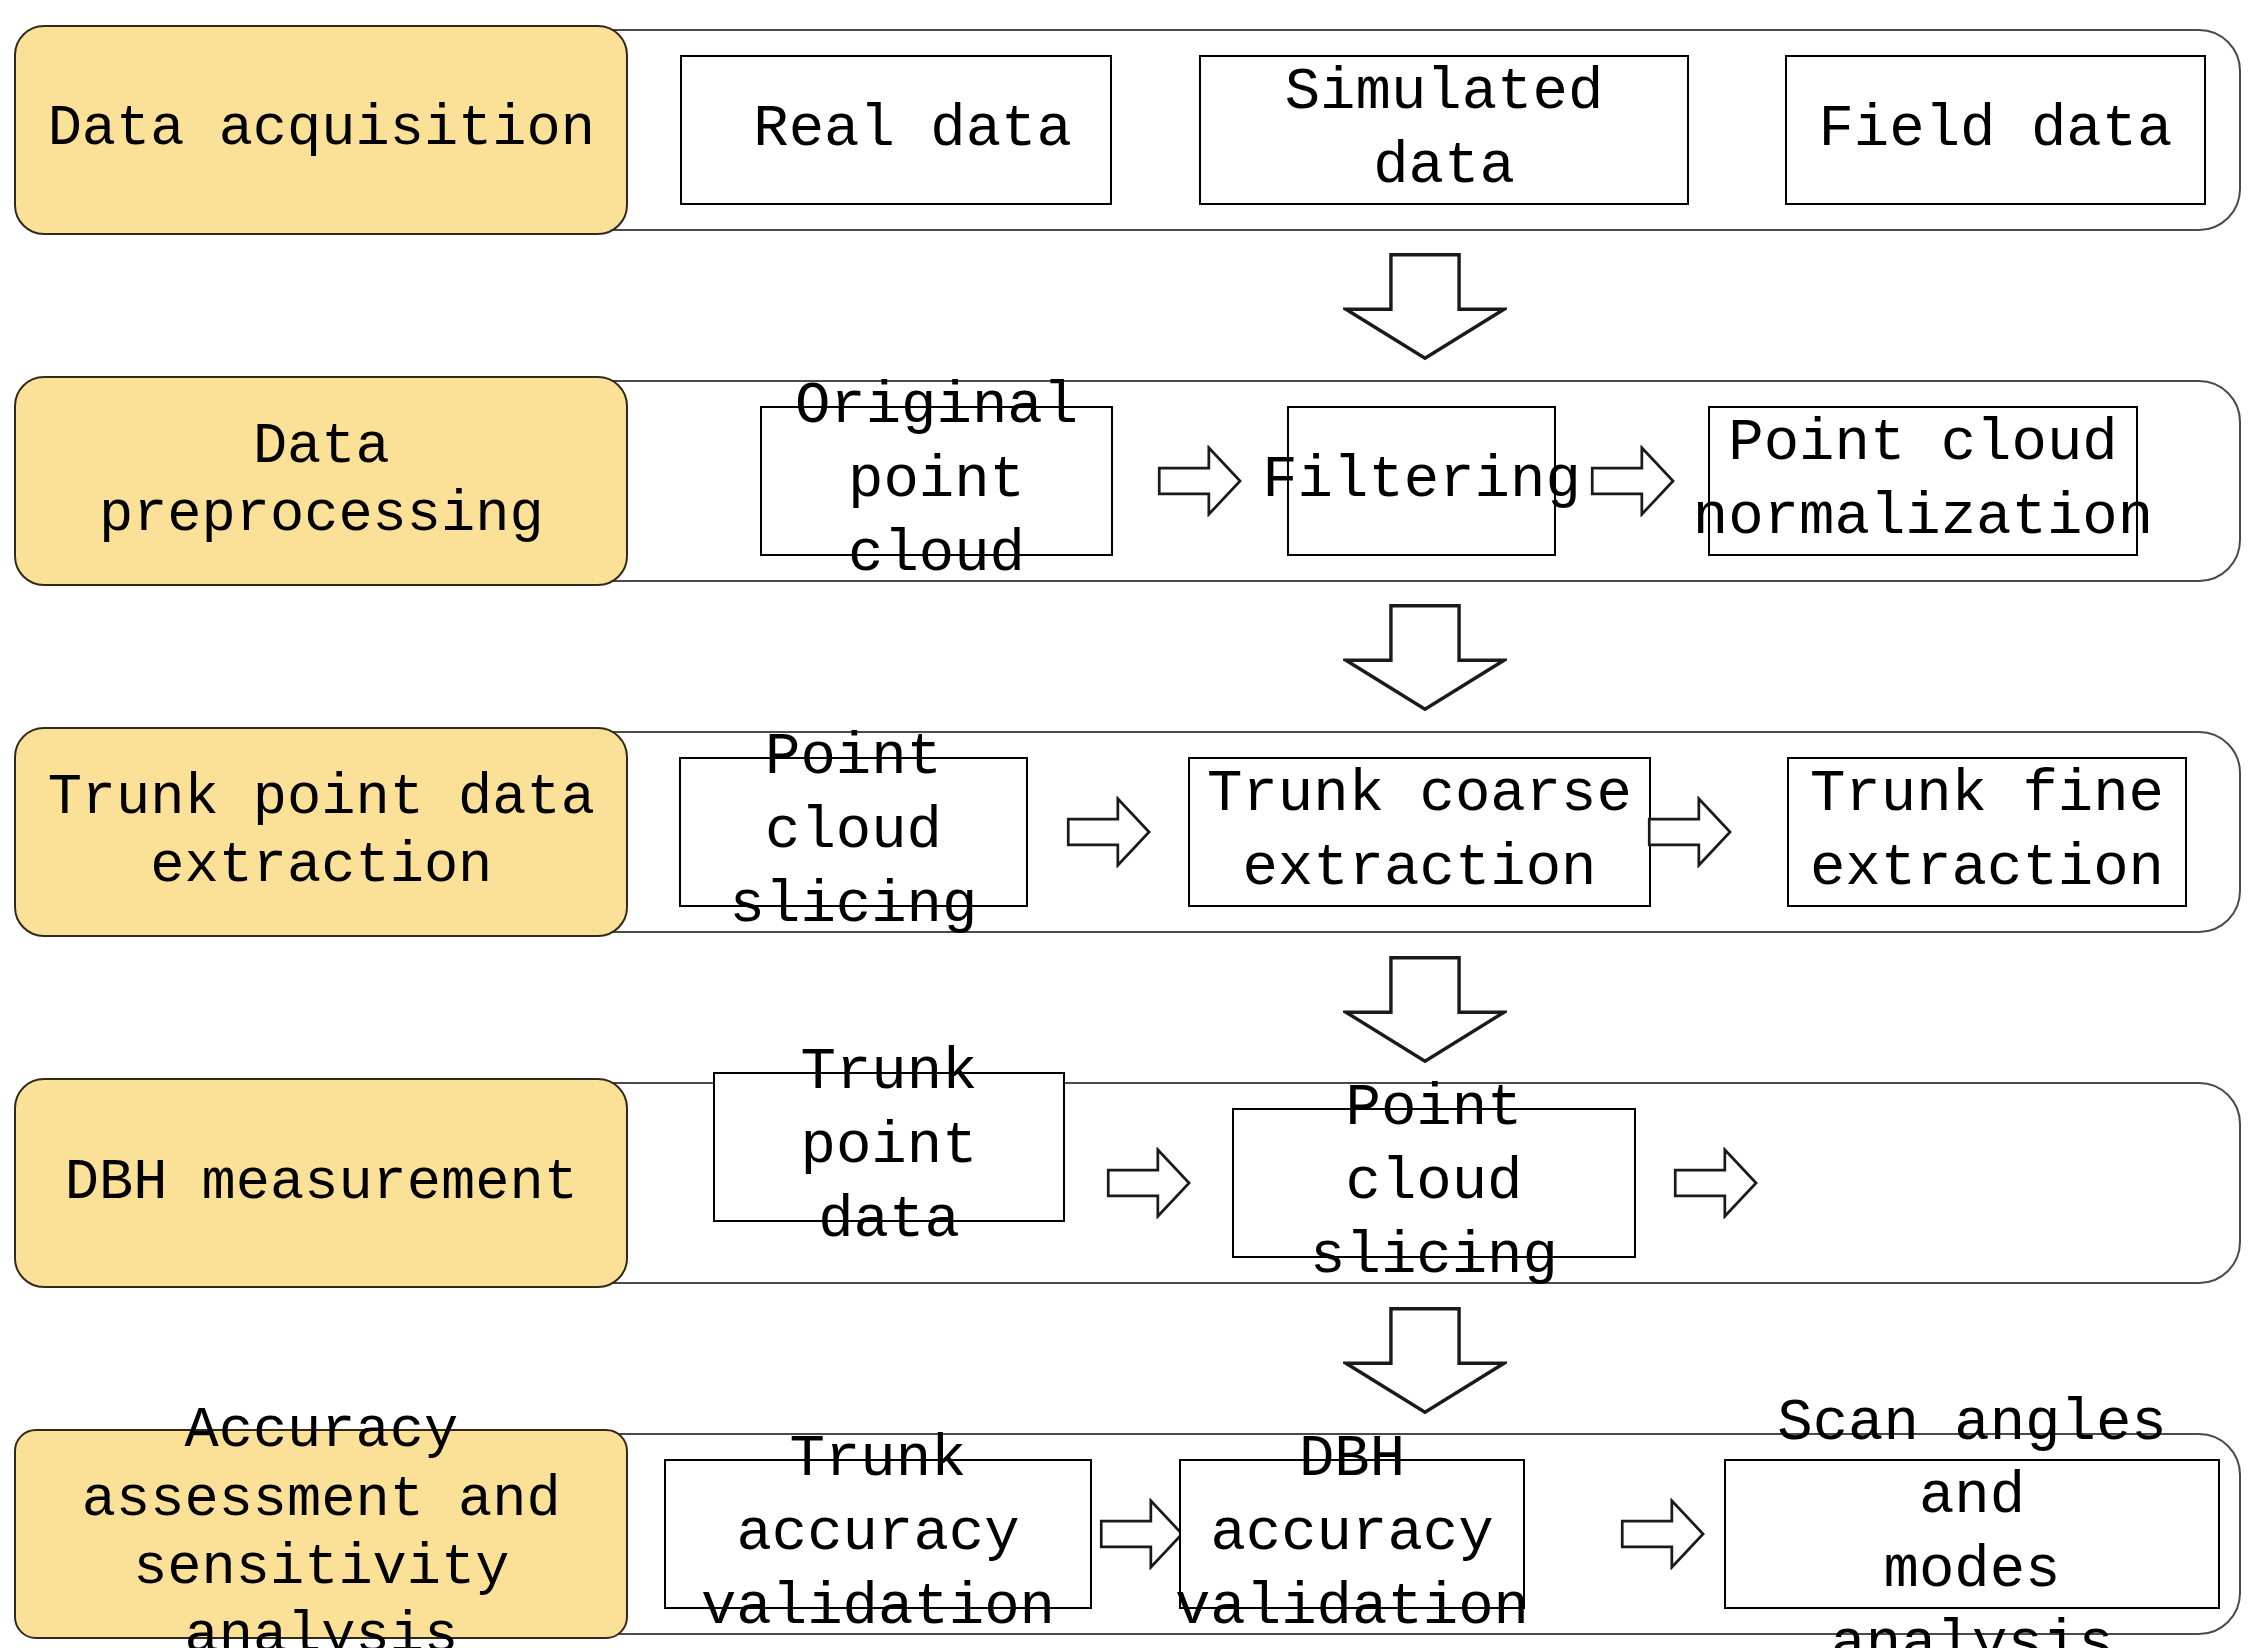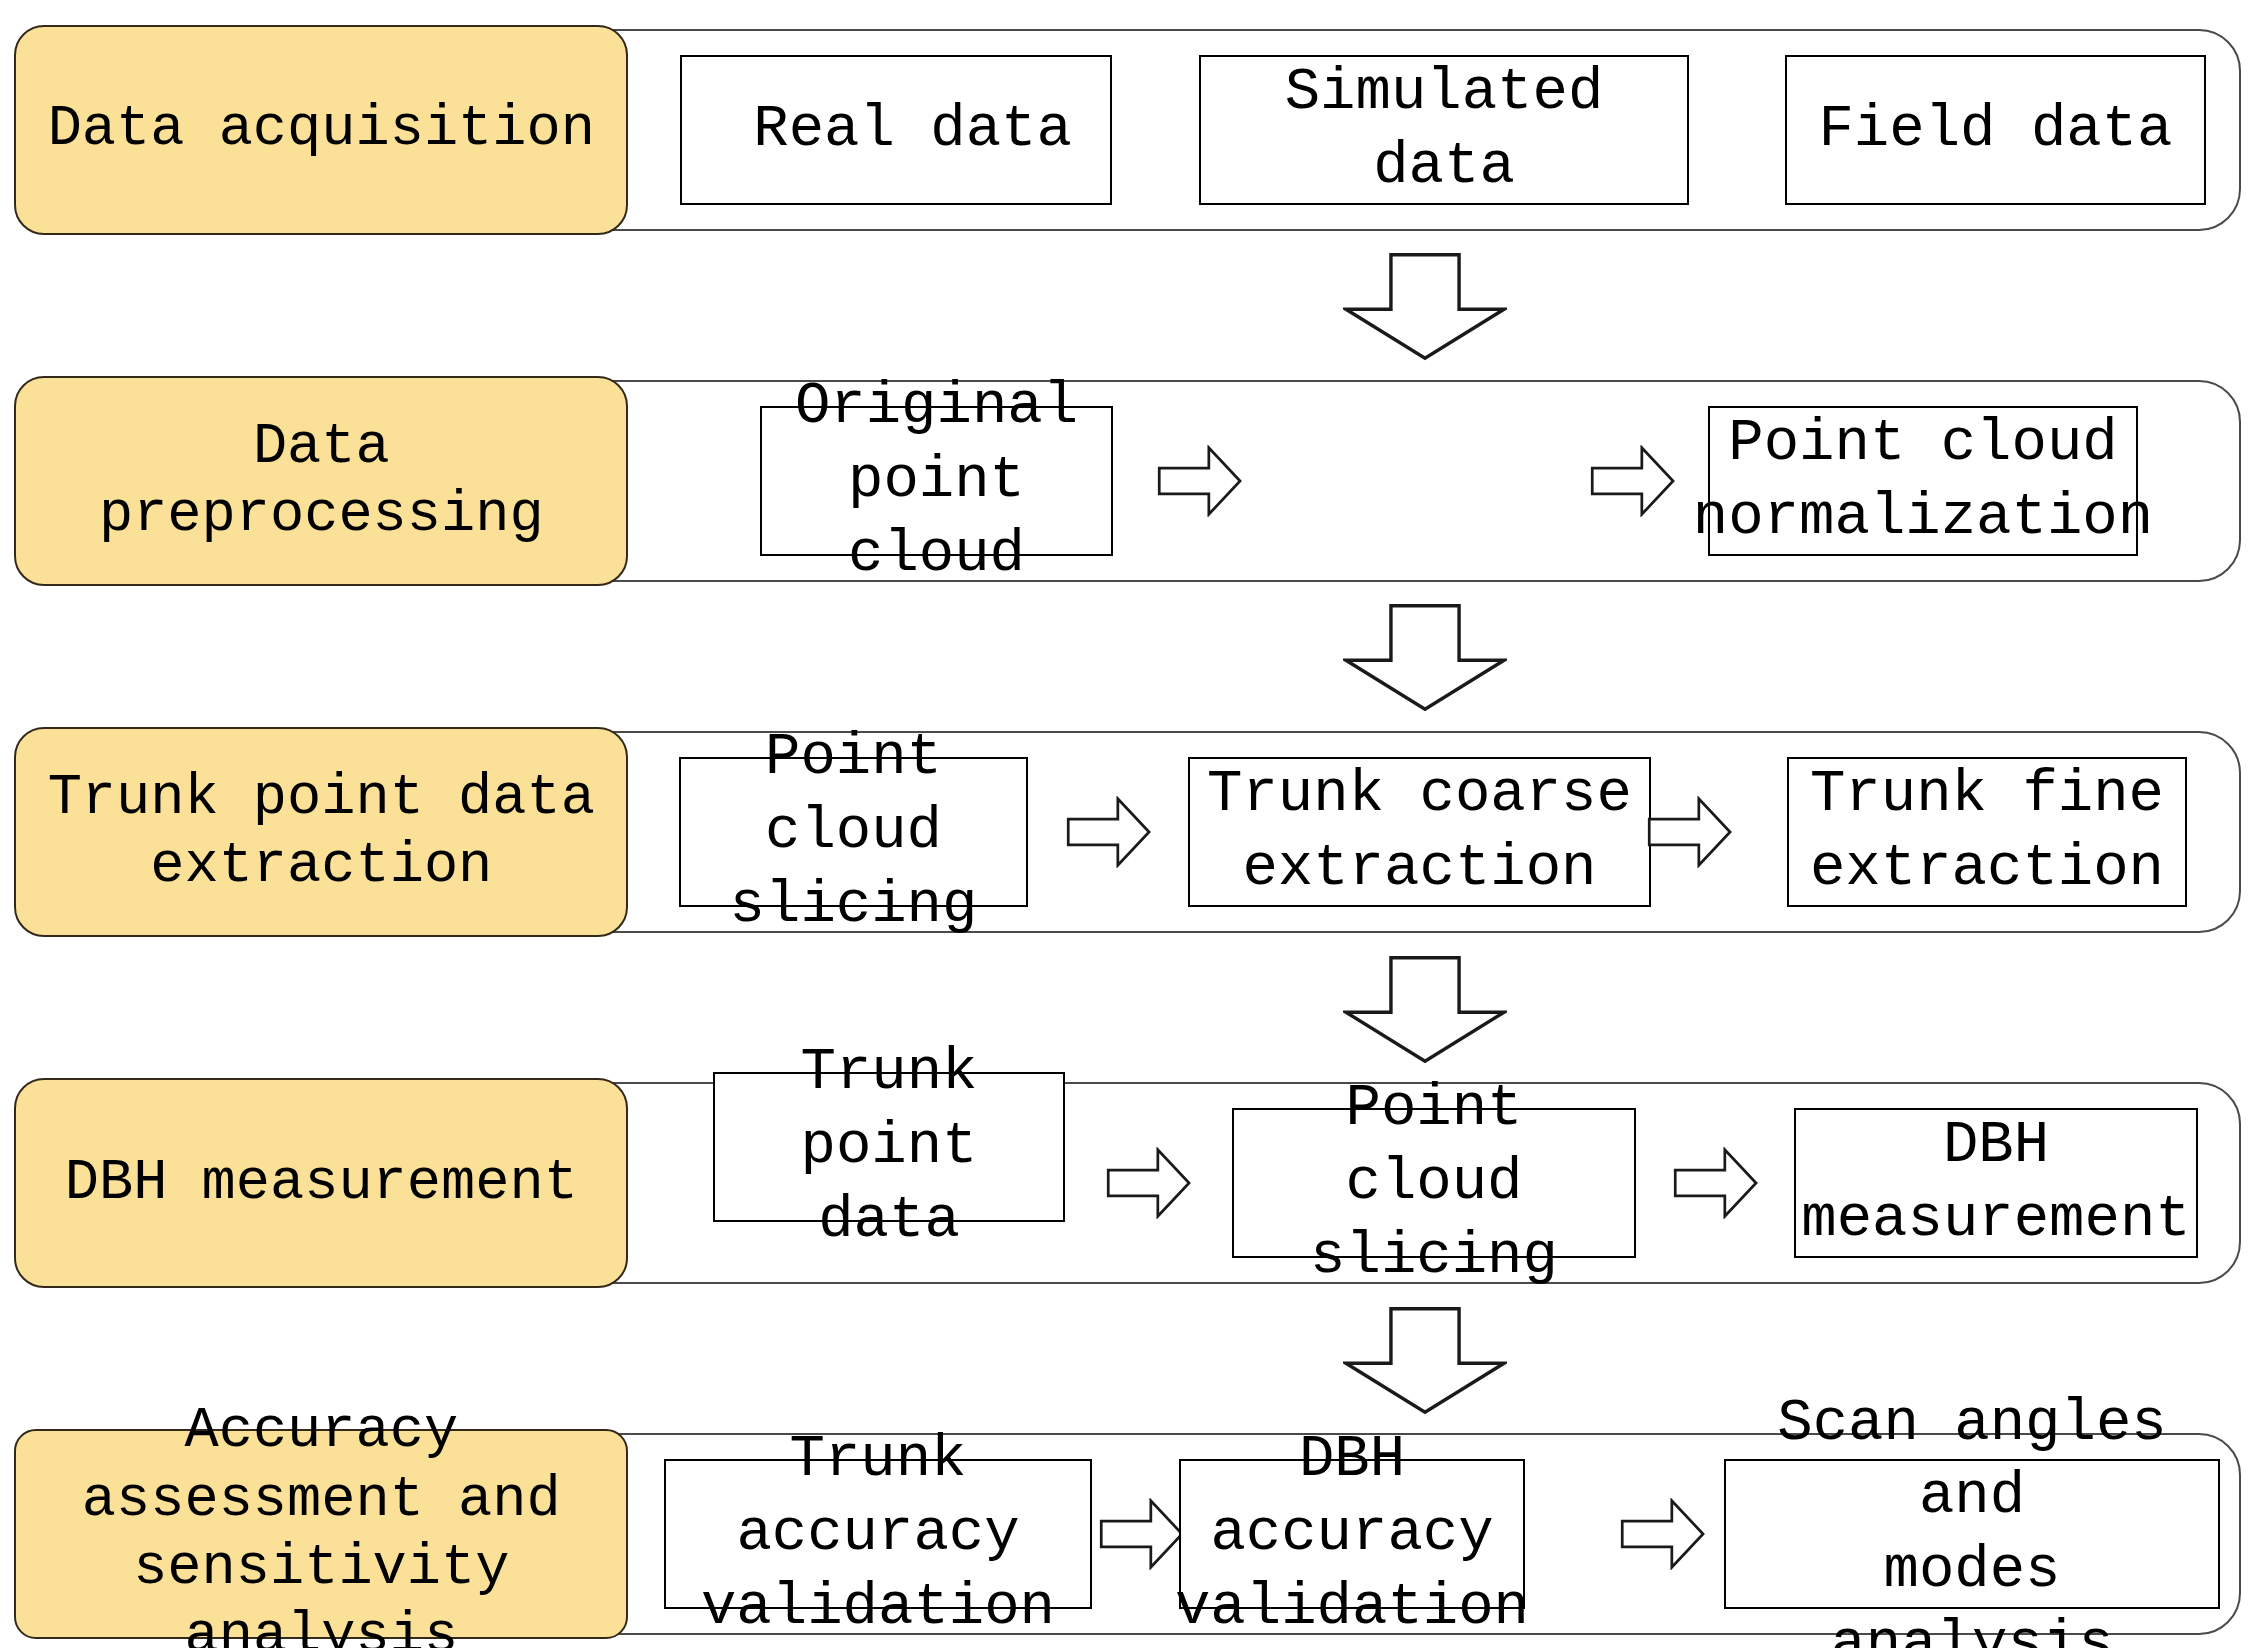--- a/index.html
+++ b/index.html
@@ -80,20 +80,21 @@
 
   <div class="pbox r1b1">Real data</div>
   <div class="pbox r1b2">Simulated data</div>
   <div class="pbox r1b3">Field data</div>
 
   <div class="pbox r2b1">Original
 point cloud</div>
   <svg class="sarrow r2a1" viewBox="0 0 126 106">
       <polygon points="3,34 76,34 76,4 122,53 76,102 76,72 3,72"></polygon>
     </svg>
+  <div class="pbox r2b2">Filtering</div>
   <svg class="sarrow r2a2" viewBox="0 0 126 106">
       <polygon points="3,34 76,34 76,4 122,53 76,102 76,72 3,72"></polygon>
     </svg>
   <div class="pbox r2b3">Point cloud
 normalization</div>
 
   <div class="pbox r3b1">Point cloud
 slicing</div>
   <svg class="sarrow r3a1" viewBox="0 0 126 106">
       <polygon points="3,34 76,34 76,4 122,53 76,102 76,72 3,72"></polygon>
@@ -109,22 +110,20 @@
   <div class="pbox r4b1">Trunk point
 data</div>
   <svg class="sarrow r4a1" viewBox="0 0 126 106">
       <polygon points="3,34 76,34 76,4 122,53 76,102 76,72 3,72"></polygon>
     </svg>
   <div class="pbox r4b2">Point cloud
 slicing</div>
   <svg class="sarrow r4a2" viewBox="0 0 126 106">
       <polygon points="3,34 76,34 76,4 122,53 76,102 76,72 3,72"></polygon>
     </svg>
-  <div class="pbox r4b3">DBH
-measurement</div>
 
   <div class="pbox r5b1">Trunk accuracy
 validation</div>
   <svg class="sarrow r5a1" viewBox="0 0 126 106">
       <polygon points="3,34 76,34 76,4 122,53 76,102 76,72 3,72"></polygon>
     </svg>
   <div class="pbox r5b2">DBH accuracy
 validation</div>
   <svg class="sarrow r5a2" viewBox="0 0 126 106">
       <polygon points="3,34 76,34 76,4 122,53 76,102 76,72 3,72"></polygon>

